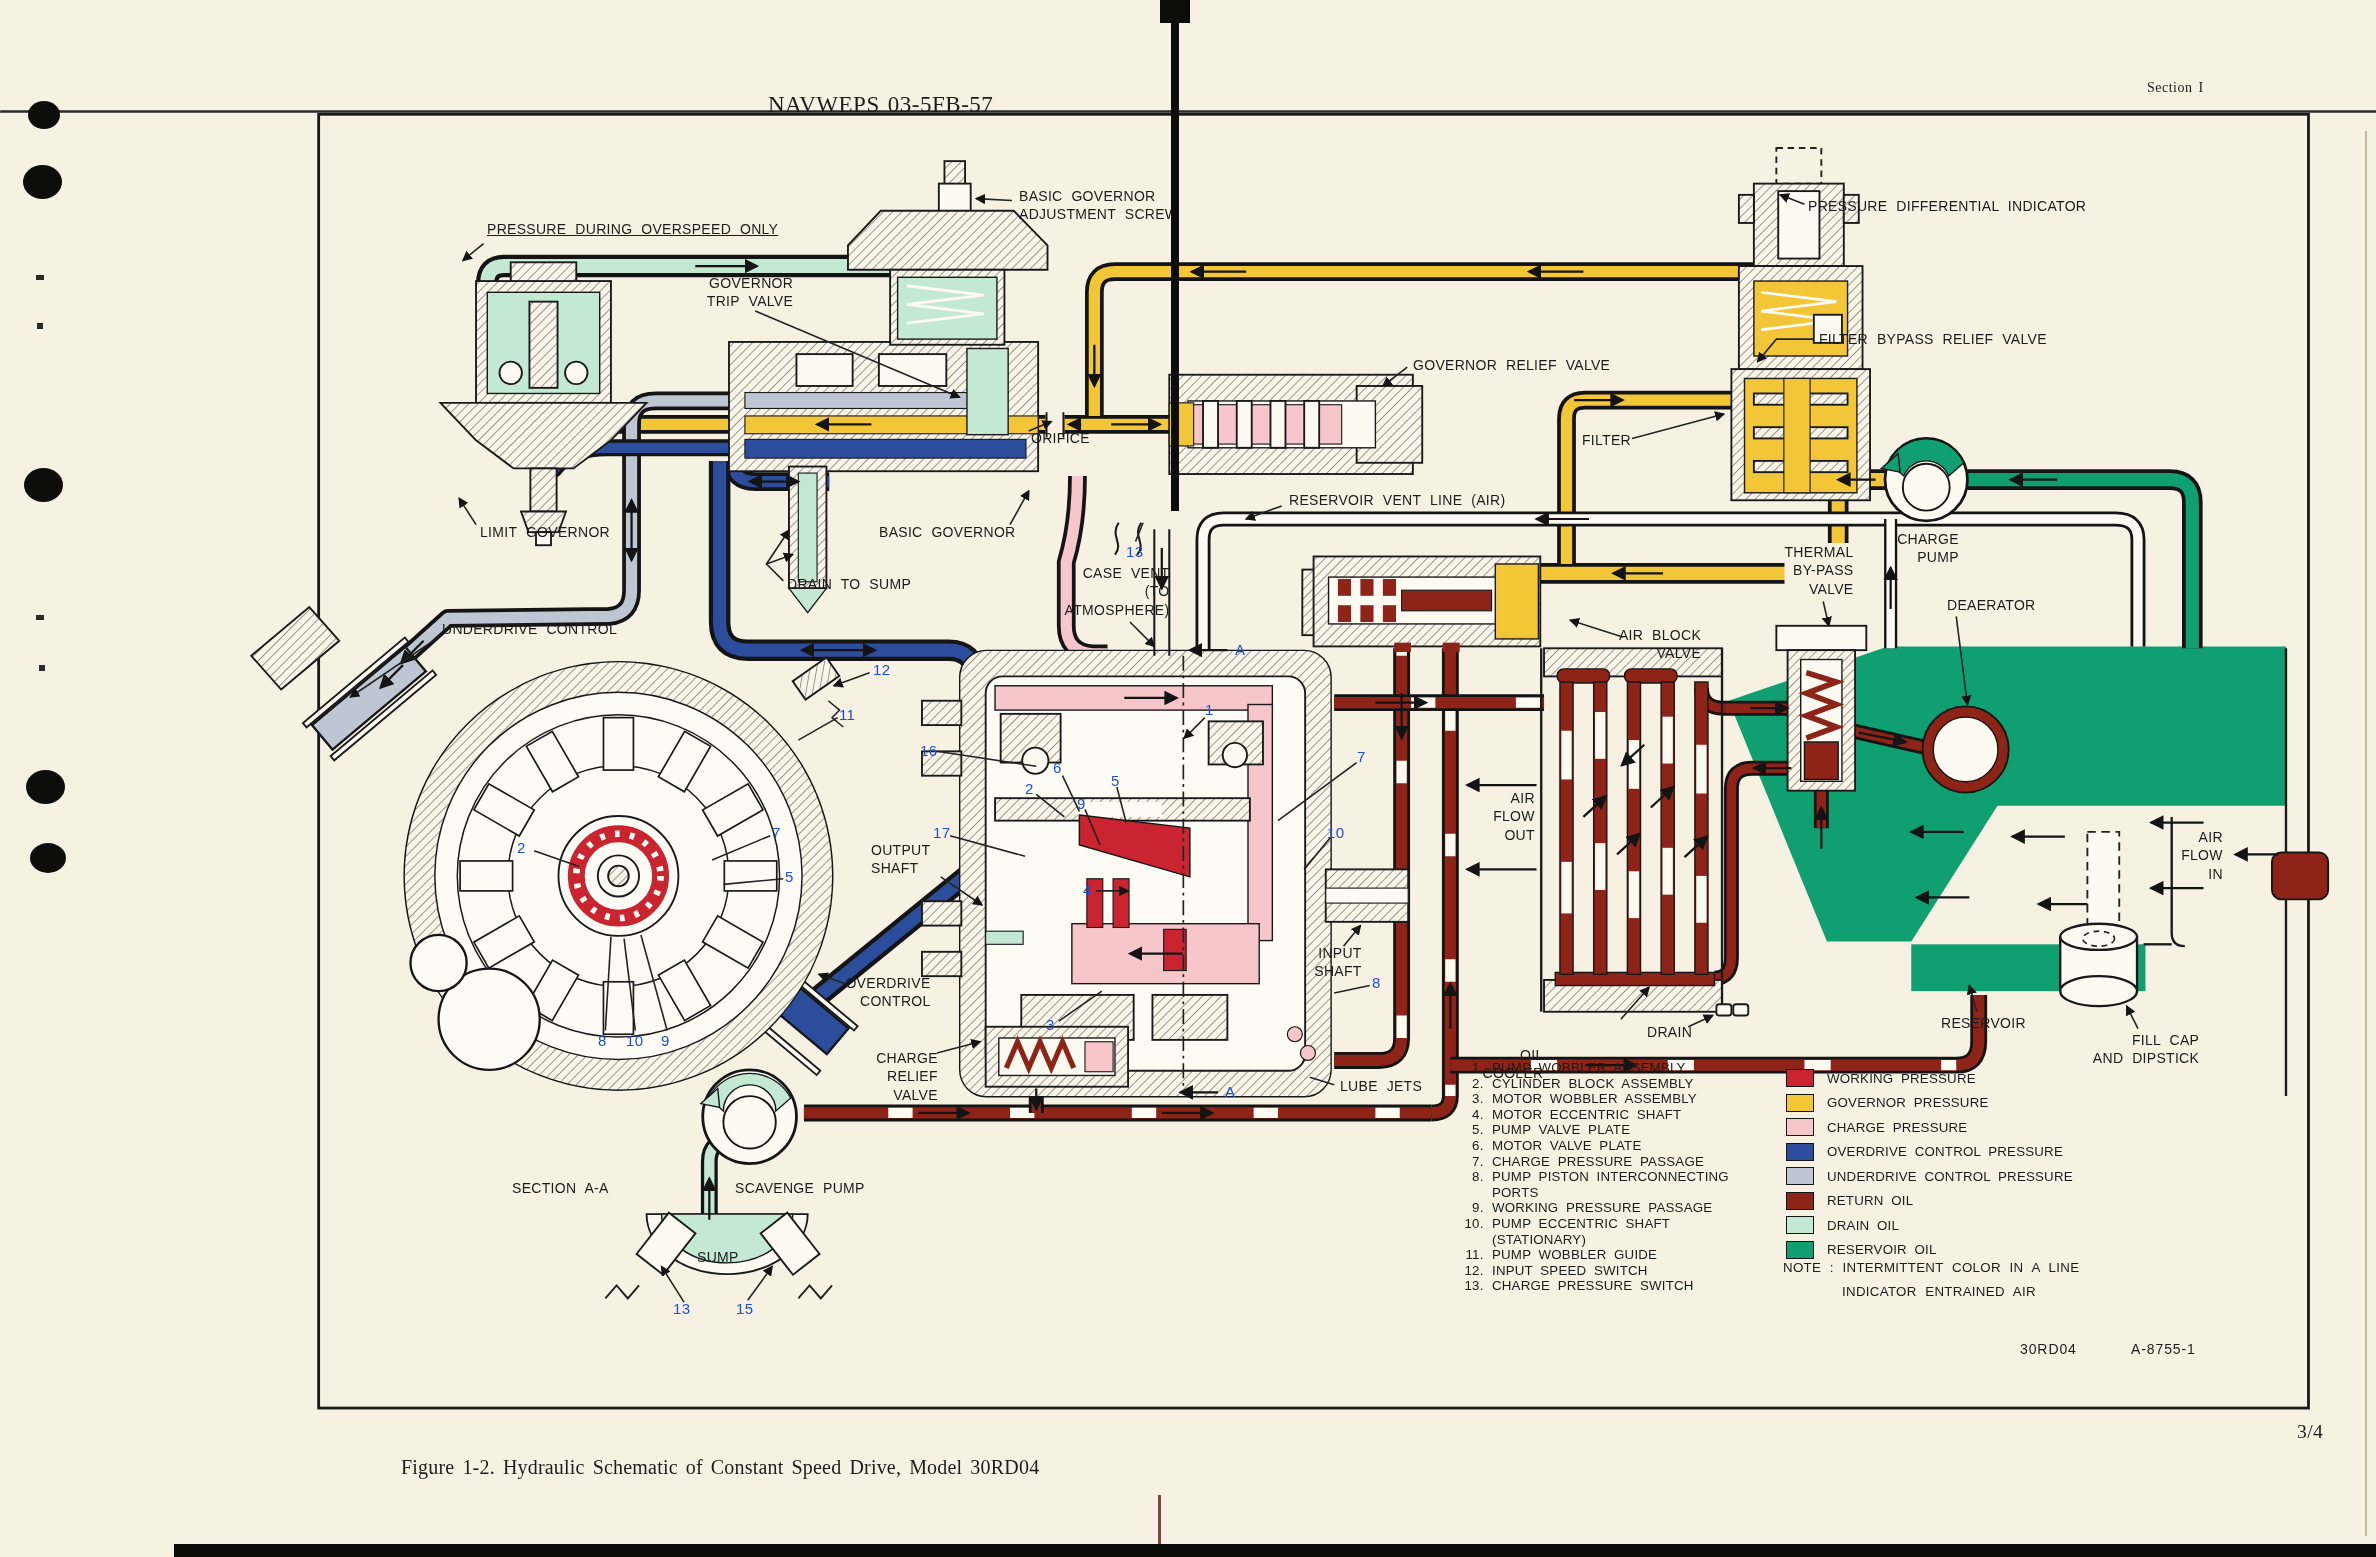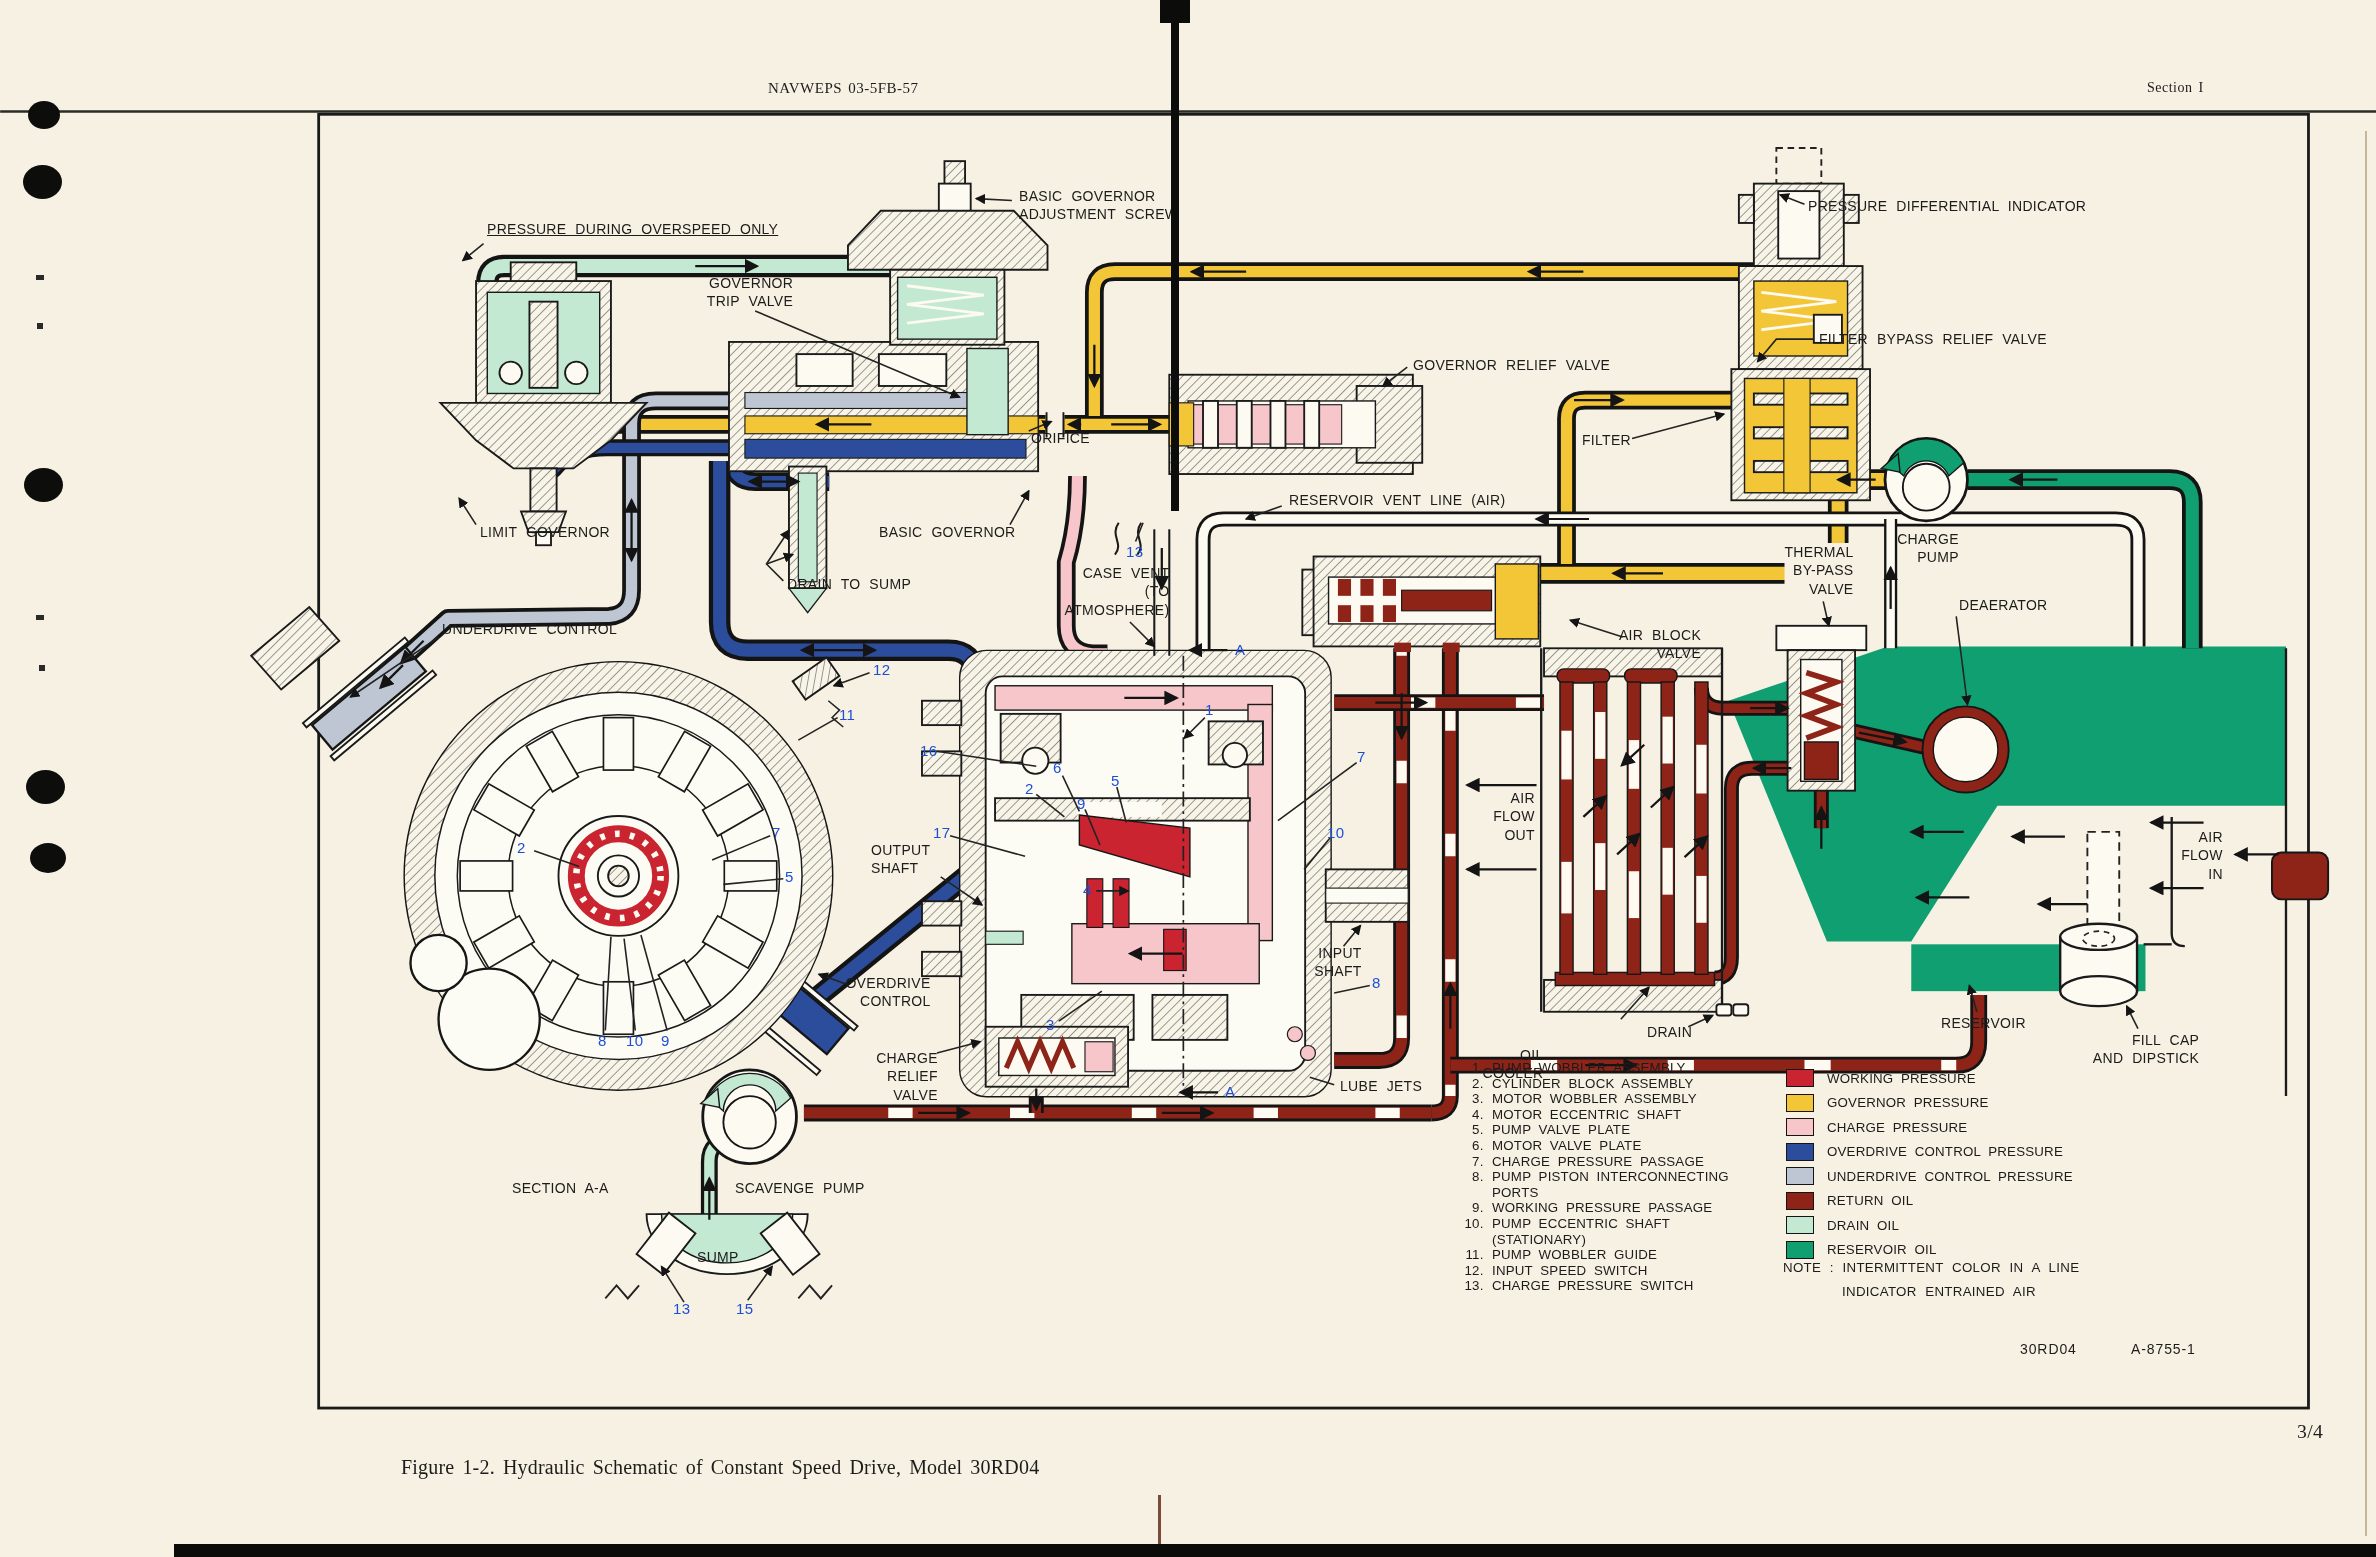--- a/index.html
+++ b/index.html
@@ -46,21 +46,21 @@
   <div class="mark" style="left:37px;top:323px;width:5.6px;height:5.6px;"></div>
   <div class="mark" style="left:36px;top:615px;width:8.4px;height:4.7px;"></div>
   <div class="mark" style="left:39px;top:665px;width:5.6px;height:5.6px;"></div>
 
   <div class="mark" style="left:1160px;top:0;width:30px;height:22.5px;background:#0c0c0b;"></div>
   <div class="mark" style="left:1171px;top:0;width:7.5px;height:511px;background:#0c0c0b;"></div>
   <div class="mark" style="left:1158px;top:1495px;width:2.8px;height:54px;background:#7a4a3c;"></div>
   <div class="mark" style="left:174px;top:1544px;width:2203px;height:13px;background:#0b0b0a;"></div>
   <div class="mark" style="left:2365px;top:131px;width:1.9px;height:1405px;background:#c6b79a;"></div>
 
-  <div class="lbl serif" style="left:768px;top:79px;font-size:15px;letter-spacing:0.5px;word-spacing:1.9px;">NAVWEPS 03-5FB-57</div>
+  <div class="lbl serif" style="left:768px;top:90px;font-size:23px;letter-spacing:0.5px;word-spacing:1.9px;">NAVWEPS 03-5FB-57</div>
   <div class="lbl serif" style="left:2147px;top:79px;font-size:14px;letter-spacing:0.5px;word-spacing:1.9px;">Section I</div>
 
   <div class="lbl serif" style="left:401px;top:1454px;font-size:20px;letter-spacing:0.2px;word-spacing:2.8px;">Figure 1-2.   Hydraulic Schematic of Constant Speed Drive, Model 30RD04</div>
   <div class="lbl serif" style="left:2297px;top:1418px;font-size:19.7px;">3/4</div>
 
   <svg width="2377" height="1557" viewBox="0 0 2537 1662">
     <defs>
       <pattern id="hh" width="7" height="7" patternUnits="userSpaceOnUse" patternTransform="rotate(45)">
         <rect width="7" height="7" fill="#f8f4e8"></rect>
         <line x1="0" y1="0" x2="0" y2="7" stroke="#51504a" stroke-width="1.2"></line>
@@ -542,21 +542,21 @@
   <div class="lbl" style="left:787px;top:575px;">DRAIN TO SUMP</div>
   <div class="lbl ctr" style="left:1117px;top:564px;">CASE VENT
 (TO
 ATMOSPHERE)</div>
   <div class="lbl" style="left:1289px;top:491px;">RESERVOIR VENT LINE (AIR)</div>
   <div class="lbl ctr" style="left:1660px;top:626px;">AIR BLOCK
 VALVE</div>
   <div class="lbl ctr" style="left:1819px;top:543px;background:#f6f1e2;">THERMAL
 BY-PASS
 VALVE</div>
-  <div class="lbl" style="left:1947px;top:596px;margin-left:12px;">DEAERATOR</div>
+  <div class="lbl" style="left:1947px;top:596px;">DEAERATOR</div>
   <div class="lbl" style="left:442px;top:620px;">UNDERDRIVE CONTROL</div>
   <div class="lbl ctr" style="left:888px;top:974px;">OVERDRIVE
 CONTROL</div>
   <div class="lbl ctr" style="left:1514px;top:789px;">AIR
 FLOW
 OUT</div>
   <div class="lbl ctr" style="left:2202px;top:828px;">AIR
 FLOW
 IN</div>
   <div class="lbl" style="left:871px;top:841px;">OUTPUT

